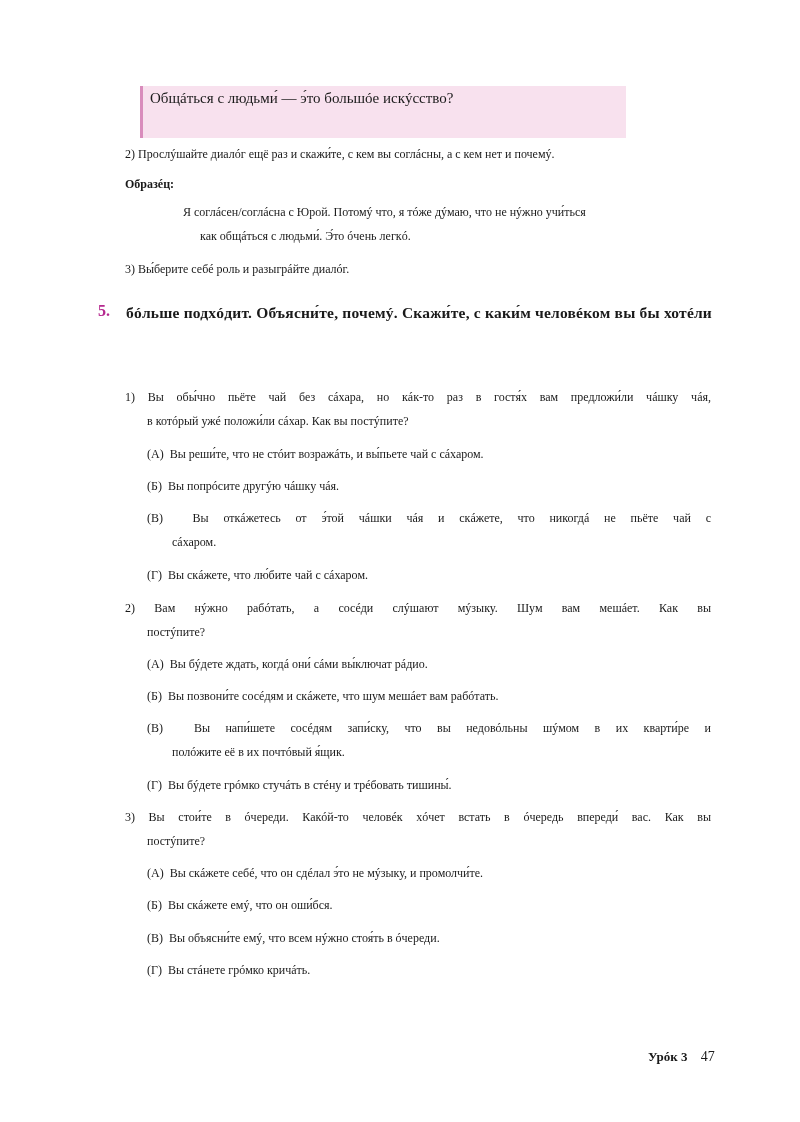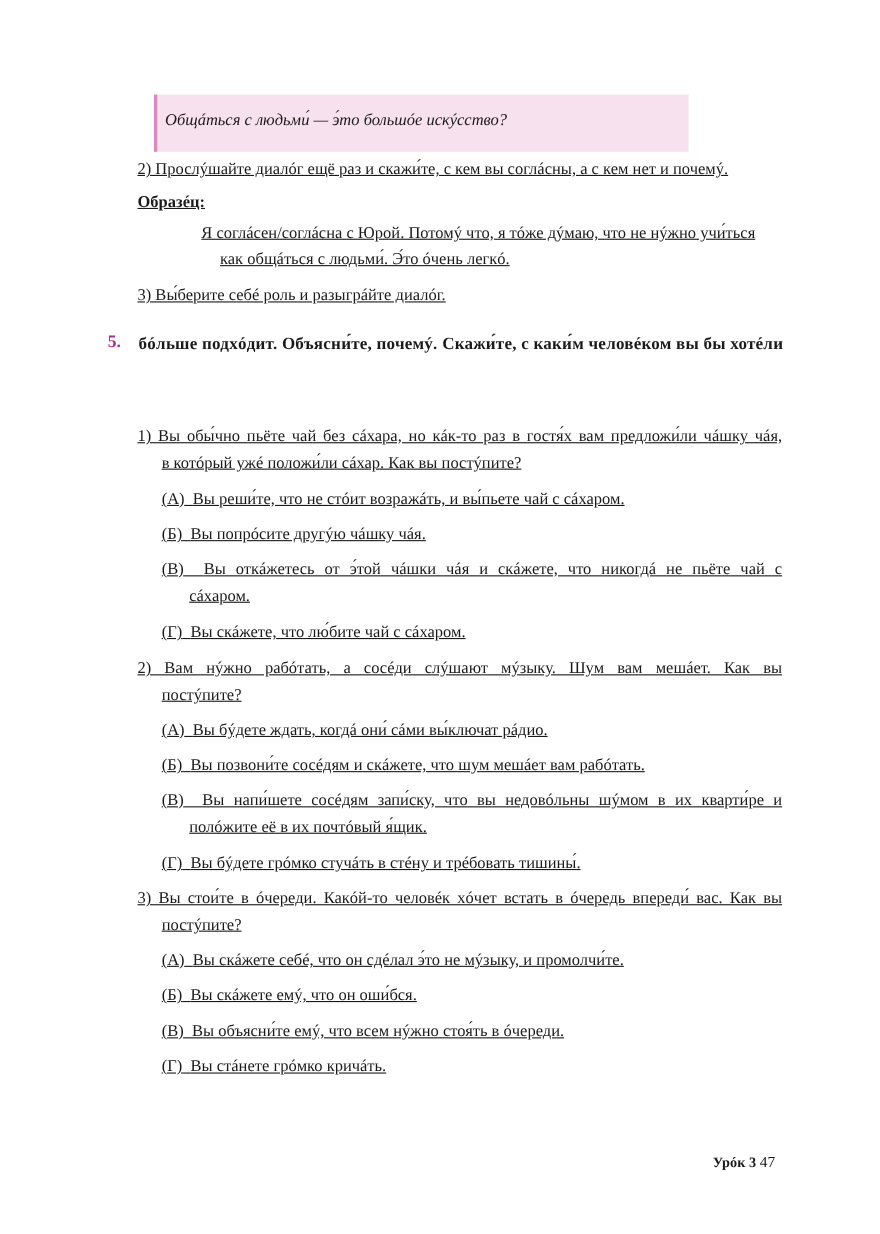--- a/index.html
+++ b/index.html
@@ -1,36 +1,36 @@
 <!DOCTYPE html>
 <html><head>
 <meta charset="utf-8">
 <style>
   html, body { margin: 0; padding: 0; background: #ffffff; }
   body { width: 800px; height: 1122px; position: relative; overflow: hidden;
          font-family: "Liberation Serif", "DejaVu Serif", serif; color: #1a1a1a; }
   .abs { position: absolute; white-space: nowrap; }
-  .t { font-size: 15px; line-height: 20px; text-decoration: underline; }
+  .t { font-size: 12px; line-height: 20px; }
   .pink-box { position: absolute; left: 140px; top: 86px; width: 483px; height: 52px;
               background: #f8e1ee; border-left: 3px solid #d98cbc; }
   .pink-line { position: absolute; left: 7px; font-size: 15px; line-height: 20px; white-space: nowrap; }
   .bold { font-weight: bold; }
   .task-num { position: absolute; left: 98px; top: 302px; font-weight: bold; font-size: 16px; color: #b5288e; }
   .task-text { position: absolute; left: 126px; top: 300px; width: 586px; font-weight: bold; font-size: 15.5px;
                line-height: 25px; text-align: justify; letter-spacing: 0.2px; }
   .just { text-align: justify; text-align-last: justify; white-space: normal; }
   .footer { position: absolute; left: 648px; top: 1049px; font-size: 13px; }
   .footer .lbl { font-weight: bold; }
-  .footer .pg { font-size: 14px; }
+  .footer .pg { margin-left: 10px; font-size: 14px; }
 </style>
 </head>
 <body>
 
 <div class="pink-box">
-  <div class="pink-line" style="top:14px;font-style:italic;">Общáться с людьми́ — э́то большóе искýсство?</div>
+  <div class="pink-line" style="top:2px;">Общáться с людьми́ — э́то большóе искýсство?</div>
 </div>
 
 <div class="abs t" style="left:125px; top:144px;">2)  Прослýшайте диалóг ещё раз и скажи́те, с кем вы соглáсны, а с кем нет и почемý.</div>
 <div class="abs t bold" style="left:125px; top:174px;">Образéц:</div>
 <div class="abs t" style="left:183px; top:202px;">Я соглáсен/соглáсна с Юрой. Потомý что, я тóже дýмаю, что не нýжно учи́ться</div>
 <div class="abs t" style="left:200px; top:226px;">как общáться с людьми́. Э́то óчень легкó.</div>
 <div class="abs t" style="left:125px; top:259px;">3)  Вы́берите себé роль и разыгрáйте диалóг.</div>
 
 <div class="task-num">5.</div>
 <div class="task-text">

